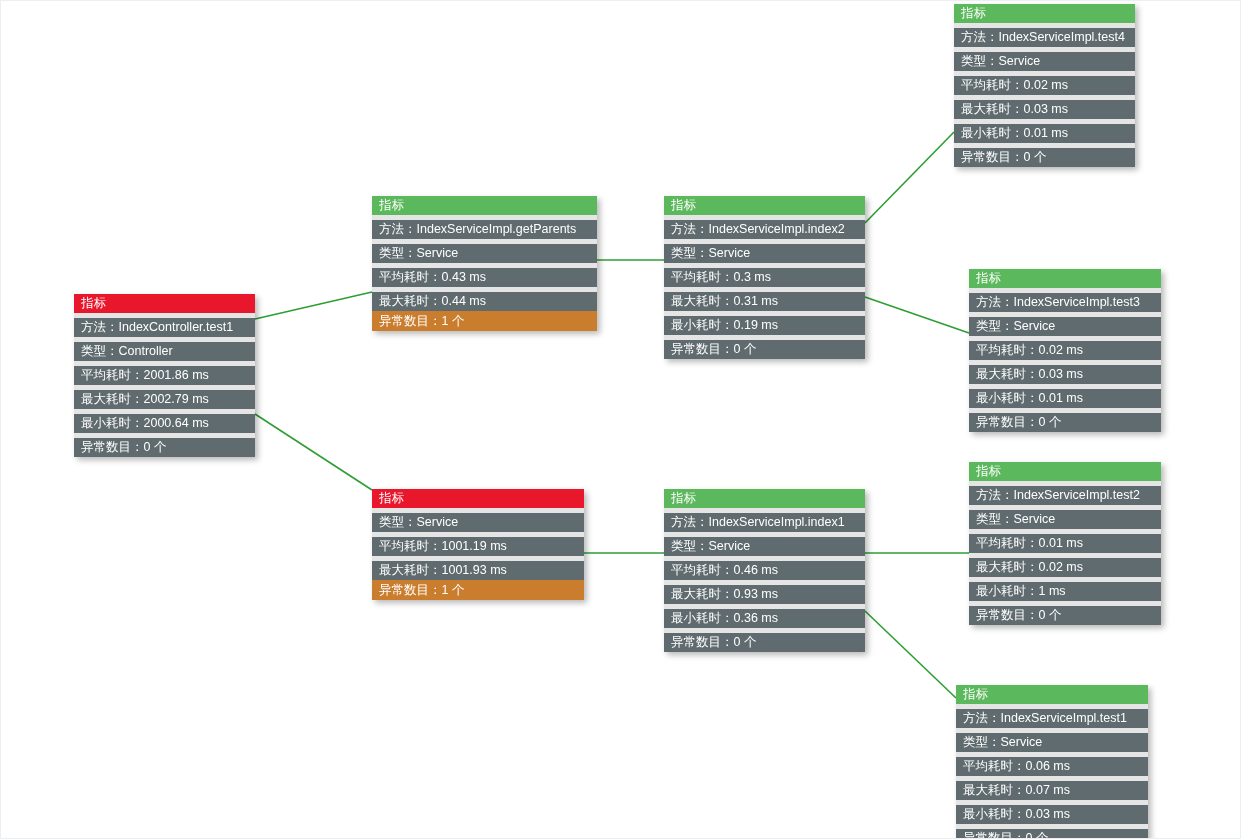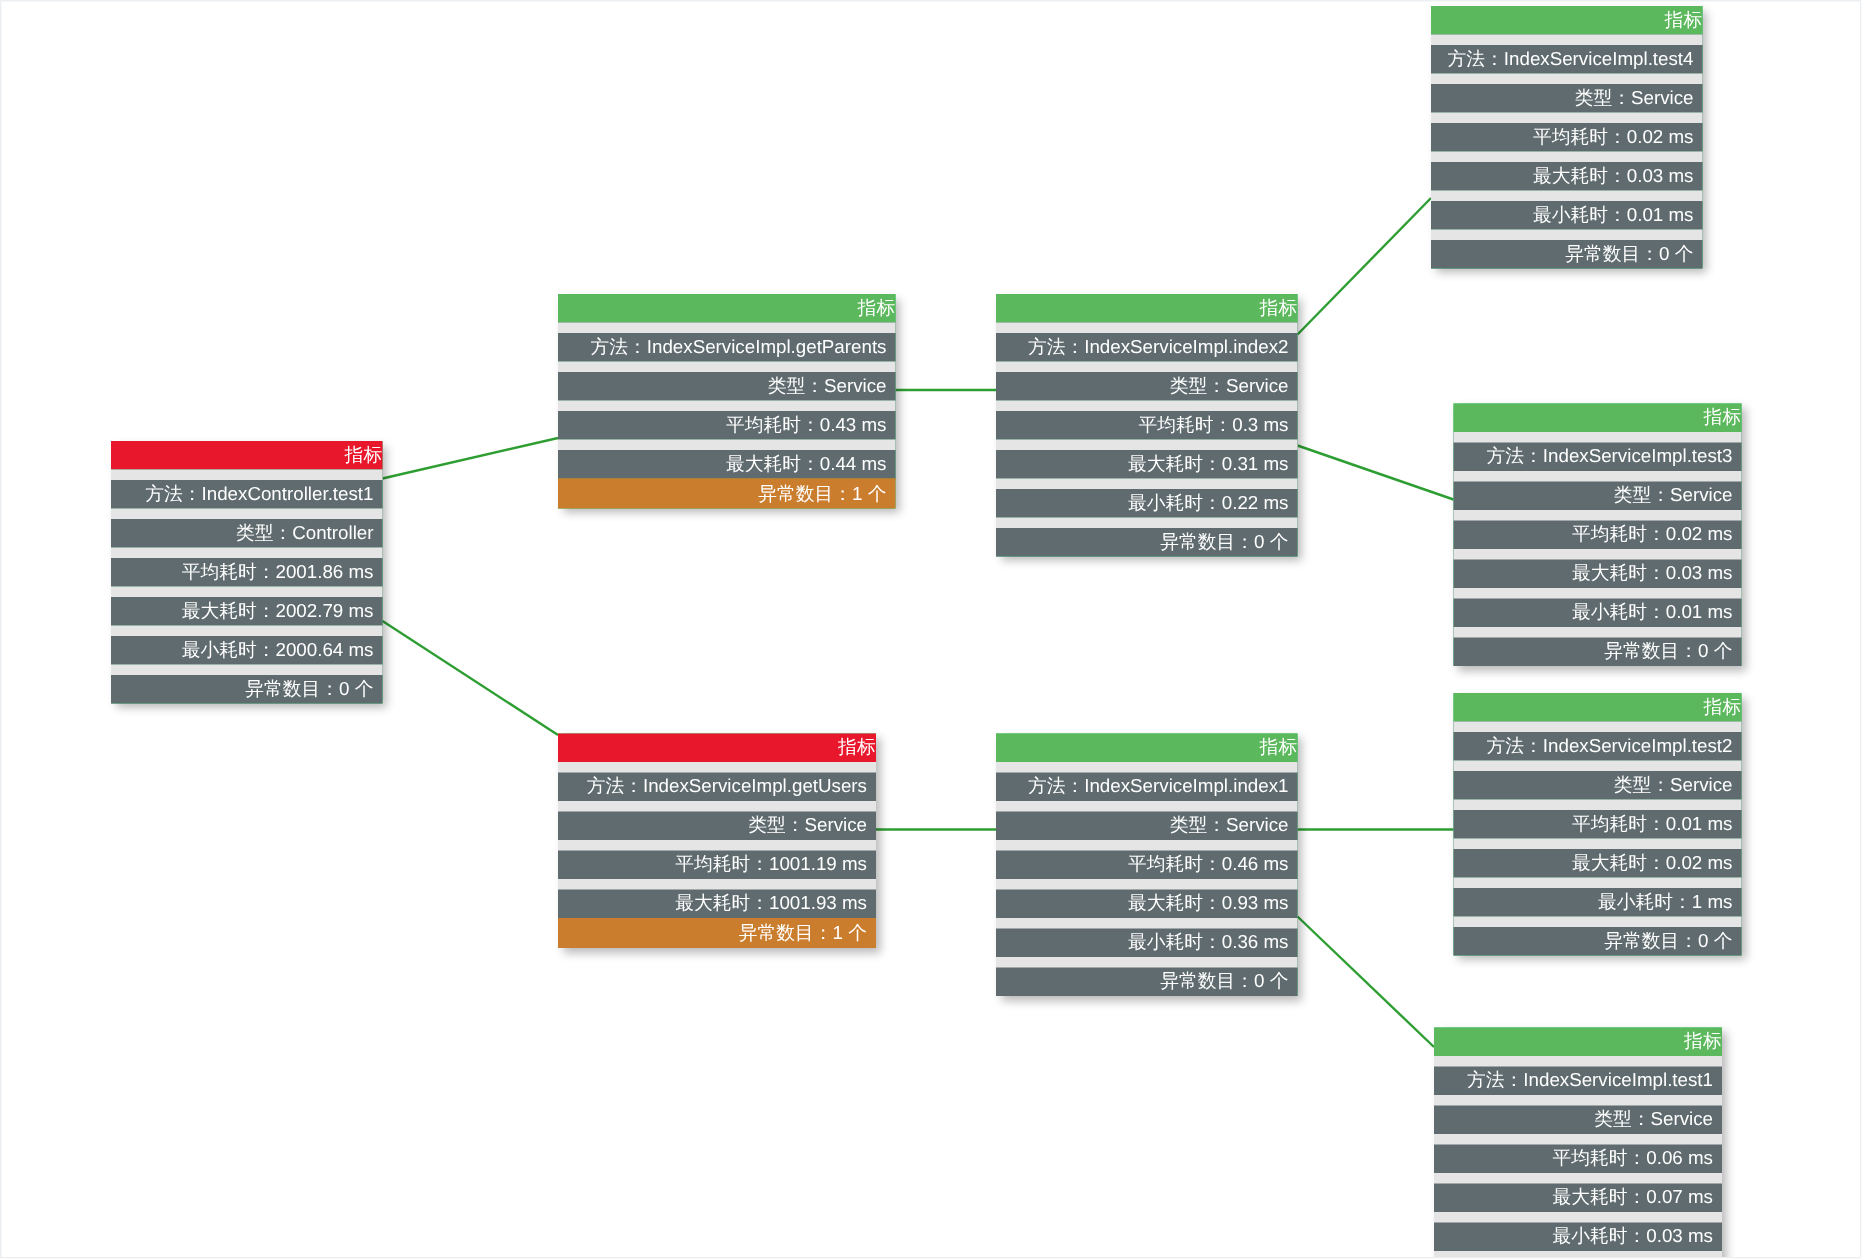--- a/index.html
+++ b/index.html
@@ -23,24 +23,23 @@
     position: absolute;
     left: 0;
     top: 0;
     width: 1241px;
     height: 839px;
     pointer-events: none;
   }
   .node {
     position: absolute;
     box-sizing: border-box;
-    background: #22c55e;
+    background: #7dd3fc;
     box-shadow: 3px 3px 6px rgba(0,0,0,0.28);
     z-index: 2;
-    text-align: right;
   }
   .node-header {
     height: 19px;
     line-height: 19px;
     padding: 0 0 0 7px;
     color: #ffffff;
     font-size: 12.5px;
     letter-spacing: 0.2px;
     white-space: nowrap;
     overflow: hidden;
@@ -48,21 +47,21 @@
   .node-header.green { background: #5cb85c; }
   .node-header.red   { background: #e8172c; }
   .row {
     height: 19px;
     line-height: 19px;
     padding: 0 6px 0 7px;
     color: #ffffff;
     font-size: 12.5px;
     white-space: nowrap;
     overflow: hidden;
-    border-top: 7px solid #e5e5e5;
+    border-top: 5px solid #e5e5e5;
     background: #5f6b6e;
   }
   .row.alert {
     background: #cb7d2e;
     border-top: 1px solid #cb7d2e;
   }
   .row .k { }
   .row .v { }
 </style>
 </head>
@@ -98,21 +97,21 @@
         <div class="row"><span class="k">平均耗时：</span><span class="v">0.43 ms</span></div>
         <div class="row"><span class="k">最大耗时：</span><span class="v">0.44 ms</span></div>
         <div class="row alert"><span class="k">异常数目：</span><span class="v">1 个</span></div>
       </div>
       <div class="node" style="left: 663px; top: 195px; width: 201px;">
         <div class="node-header green">指标</div>
         <div class="row"><span class="k">方法：</span><span class="v">IndexServiceImpl.index2</span></div>
         <div class="row"><span class="k">类型：</span><span class="v">Service</span></div>
         <div class="row"><span class="k">平均耗时：</span><span class="v">0.3 ms</span></div>
         <div class="row"><span class="k">最大耗时：</span><span class="v">0.31 ms</span></div>
-        <div class="row"><span class="k">最小耗时：</span><span class="v">0.22 ms</span></div>
+        <div class="row"><span class="k">最小耗时：</span><span class="v">0.19 ms</span></div>
         <div class="row"><span class="k">异常数目：</span><span class="v">0 个</span></div>
       </div>
       <div class="node" style="left: 953px; top: 3px; width: 181px;">
         <div class="node-header green">指标</div>
         <div class="row"><span class="k">方法：</span><span class="v">IndexServiceImpl.test4</span></div>
         <div class="row"><span class="k">类型：</span><span class="v">Service</span></div>
         <div class="row"><span class="k">平均耗时：</span><span class="v">0.02 ms</span></div>
         <div class="row"><span class="k">最大耗时：</span><span class="v">0.03 ms</span></div>
         <div class="row"><span class="k">最小耗时：</span><span class="v">0.01 ms</span></div>
         <div class="row"><span class="k">异常数目：</span><span class="v">0 个</span></div>
@@ -121,21 +120,20 @@
         <div class="node-header green">指标</div>
         <div class="row"><span class="k">方法：</span><span class="v">IndexServiceImpl.test3</span></div>
         <div class="row"><span class="k">类型：</span><span class="v">Service</span></div>
         <div class="row"><span class="k">平均耗时：</span><span class="v">0.02 ms</span></div>
         <div class="row"><span class="k">最大耗时：</span><span class="v">0.03 ms</span></div>
         <div class="row"><span class="k">最小耗时：</span><span class="v">0.01 ms</span></div>
         <div class="row"><span class="k">异常数目：</span><span class="v">0 个</span></div>
       </div>
       <div class="node" style="left: 371px; top: 488px; width: 212px;">
         <div class="node-header red">指标</div>
-        <div class="row"><span class="k">方法：</span><span class="v">IndexServiceImpl.getUsers</span></div>
         <div class="row"><span class="k">类型：</span><span class="v">Service</span></div>
         <div class="row"><span class="k">平均耗时：</span><span class="v">1001.19 ms</span></div>
         <div class="row"><span class="k">最大耗时：</span><span class="v">1001.93 ms</span></div>
         <div class="row alert"><span class="k">异常数目：</span><span class="v">1 个</span></div>
       </div>
       <div class="node" style="left: 663px; top: 488px; width: 201px;">
         <div class="node-header green">指标</div>
         <div class="row"><span class="k">方法：</span><span class="v">IndexServiceImpl.index1</span></div>
         <div class="row"><span class="k">类型：</span><span class="v">Service</span></div>
         <div class="row"><span class="k">平均耗时：</span><span class="v">0.46 ms</span></div>

